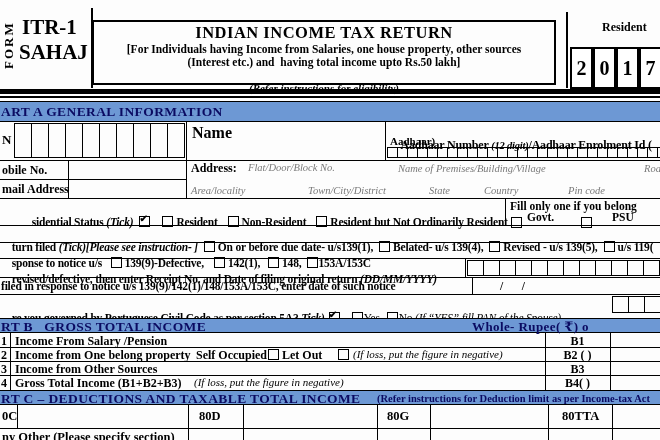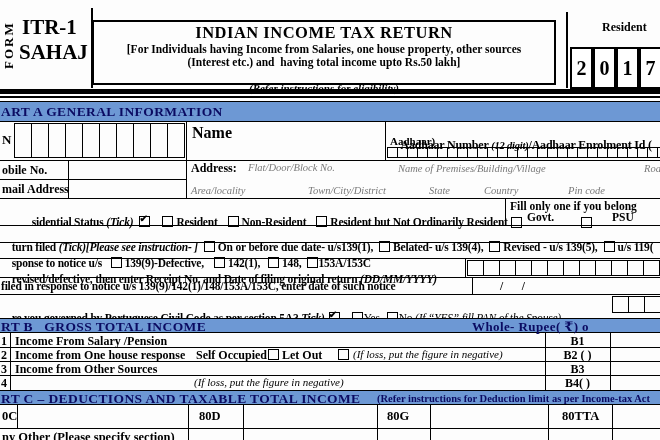--- a/index.html
+++ b/index.html
@@ -192,35 +192,36 @@
     <span class="bandtxt abs" style="left:472px;top:0;font-size:13px;">Whole- Rupee( ₹) o</span>
   </div>
 
   <div class="brow" style="top:333px;">
     <span style="left:1px;">1</span>
     <span style="left:15px;">Income From Salary /Pension</span>
     <span class="ccode" style="top:1px;">B1</span>
   </div>
   <div class="brow" style="top:347px;">
     <span style="left:1px;">2</span>
-    <span style="left:15px;">Income from One house response</span>
+    <span style="left:15px;">Income from One belong property</span>
     <span style="left:196px;">Self Occupied</span>
     <span class="cb" style="left:268px;top:2px;margin:0;position:absolute;"></span>
     <span style="left:282px;">Let Out</span>
     <span class="cb" style="left:338px;top:2px;margin:0;position:absolute;"></span>
     <span class="i" style="left:353px;font-weight:400;font-size:11px;">(If loss, put the figure in negative)</span>
     <span class="ccode" style="top:1px;">B2 ( )</span>
   </div>
   <div class="brow" style="top:361px;">
     <span style="left:1px;">3</span>
     <span style="left:15px;">Income from Other Sources</span>
     <span class="ccode" style="top:1px;">B3</span>
   </div>
   <div class="brow" style="top:375px;">
     <span style="left:1px;">4</span>
+    <span style="left:15px;">Gross Total Income (B1+B2+B3) </span>
     <span class="i" style="left:194px;font-weight:400;font-size:11px;">(If loss, put the figure in negative)</span>
     <span class="ccode" style="top:1px;">B4( )</span>
   </div>
 
   
   <div class="band" style="top:390px;height:15px;">
     <span class="bandtxt abs" style="left:1px;top:0;">RT C – DEDUCTIONS AND TAXABLE TOTAL INCOME</span>
     <span class="bandtxt abs" style="left:377px;top:2px;font-size:10.5px;letter-spacing:0;">(Refer instructions for Deduction limit as per Income-tax Act</span>
   </div>
 

